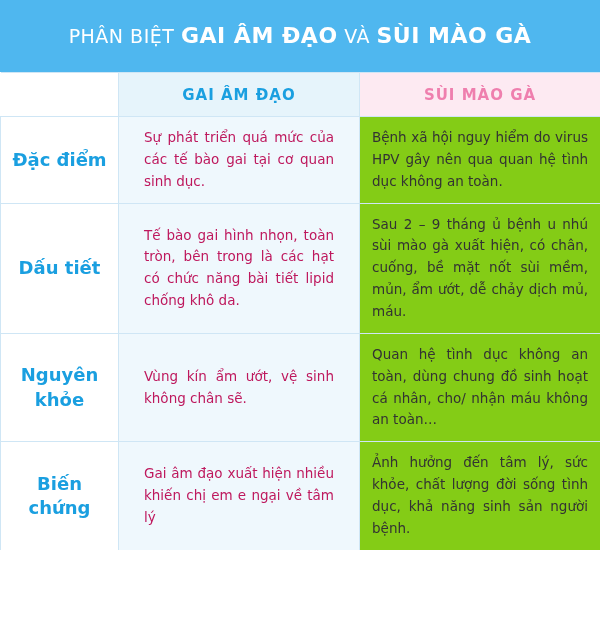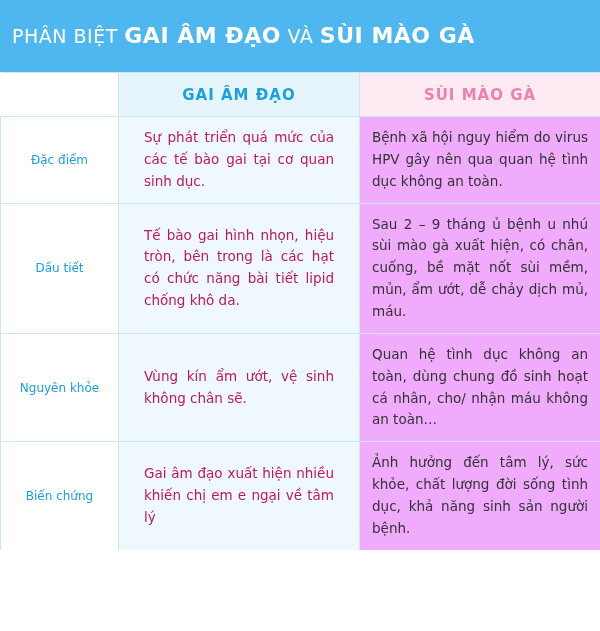--- a/index.html
+++ b/index.html
@@ -21,20 +21,21 @@
     background: #ffffff;
     box-sizing: border-box;
   }
 
   
   .banner {
     height: 72px;
     background: #4fb7ef;
     display: flex;
     align-items: center;
+    justify-content: center;
     text-align: center;
     padding: 0 12px;
     box-sizing: border-box;
   }
   .banner-title {
     color: #ffffff;
     font-size: 21px;
     letter-spacing: 0.5px;
     line-height: 1.2;
     white-space: nowrap;
@@ -84,38 +85,38 @@
     font-size: 15px;
     font-weight: bold;
     letter-spacing: 1px;
     text-align: center;
     height: 44px;
   }
 
   td.rowlabel {
     background: #ffffff;
     color: #1a9fe0;
-    font-size: 12px;
-    font-weight: normal;
+    font-size: 18px;
+    font-weight: bold;
     text-align: center;
     padding: 6px 4px;
     line-height: 1.35;
     border-left: none;
   }
   td.cell-left {
     background: #eff8fd;
     color: #be185d;
     font-size: 13.5px;
     line-height: 1.62;
     padding: 10px 25px;
     text-align: justify;
     text-justify: inter-word;
   }
   td.cell-right {
-    background: #f0abfc;
+    background: #84cc16;
     color: #333333;
     font-size: 13.5px;
     line-height: 1.62;
     padding: 10px 12px;
     text-align: justify;
     text-justify: inter-word;
     border-right: none;
   }
   tbody tr:last-child td {
     border-bottom: none;
@@ -146,21 +147,21 @@
       </tr>
     </thead>
     <tbody>
       <tr>
         <td class="rowlabel">Đặc điểm</td>
         <td class="cell-left">Sự phát triển quá mức của các tế bào gai tại cơ quan sinh dục.</td>
         <td class="cell-right">Bệnh xã hội nguy hiểm do virus HPV gây nên qua quan hệ tình dục không an toàn.</td>
       </tr>
       <tr>
         <td class="rowlabel">Dấu tiết</td>
-        <td class="cell-left">Tế bào gai hình nhọn, hiệu tròn, bên trong là các hạt có chức năng bài tiết lipid chống khô da.</td>
+        <td class="cell-left">Tế bào gai hình nhọn, toàn tròn, bên trong là các hạt có chức năng bài tiết lipid chống khô da.</td>
         <td class="cell-right">Sau 2 – 9 tháng ủ bệnh u nhú sùi mào gà xuất hiện, có chân, cuống, bề mặt nốt sùi mềm, mủn, ẩm ướt, dễ chảy dịch mủ, máu.</td>
       </tr>
       <tr>
         <td class="rowlabel">Nguyên khỏe</td>
         <td class="cell-left">Vùng kín ẩm ướt, vệ sinh không chân sẽ.</td>
         <td class="cell-right">Quan hệ tình dục không an toàn, dùng chung đồ sinh hoạt cá nhân, cho/ nhận máu không an toàn…</td>
       </tr>
       <tr>
         <td class="rowlabel">Biến chứng</td>
         <td class="cell-left">Gai âm đạo xuất hiện nhiều khiến chị em e ngại về tâm lý</td>

